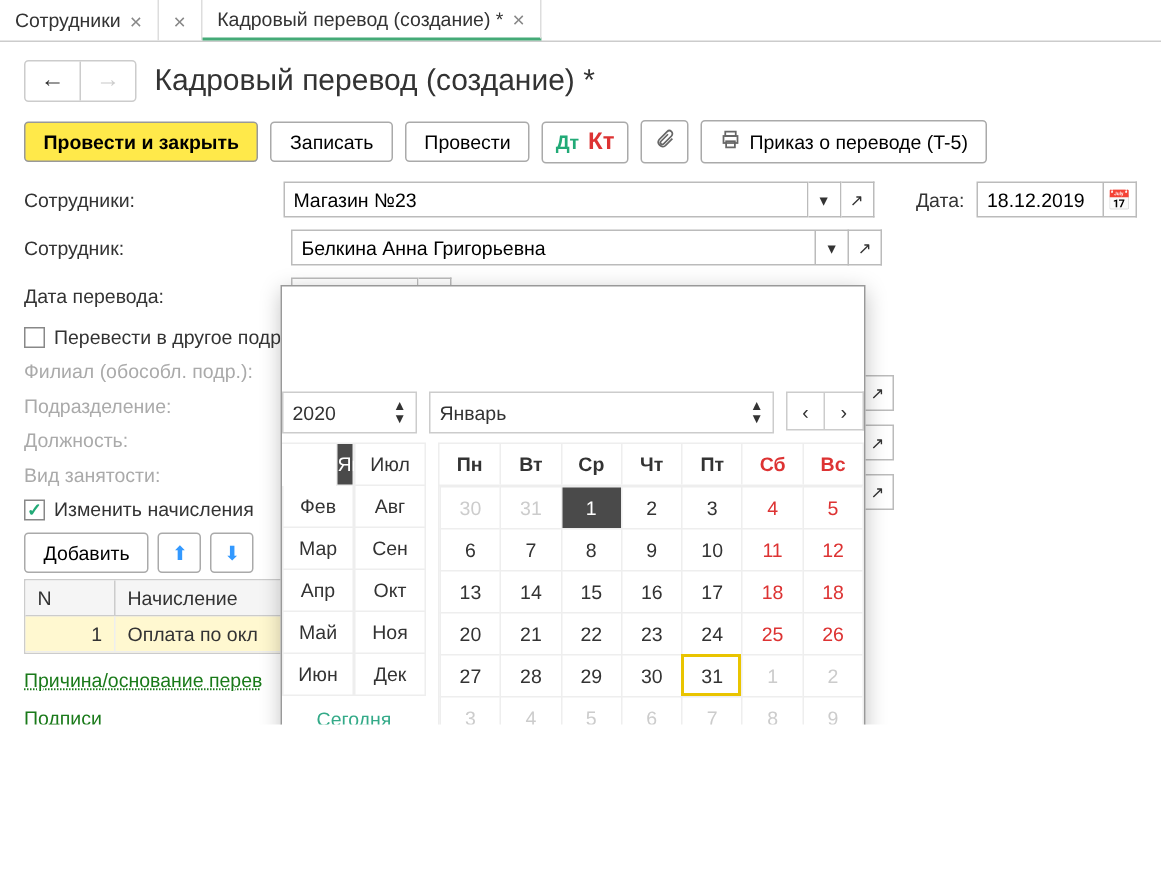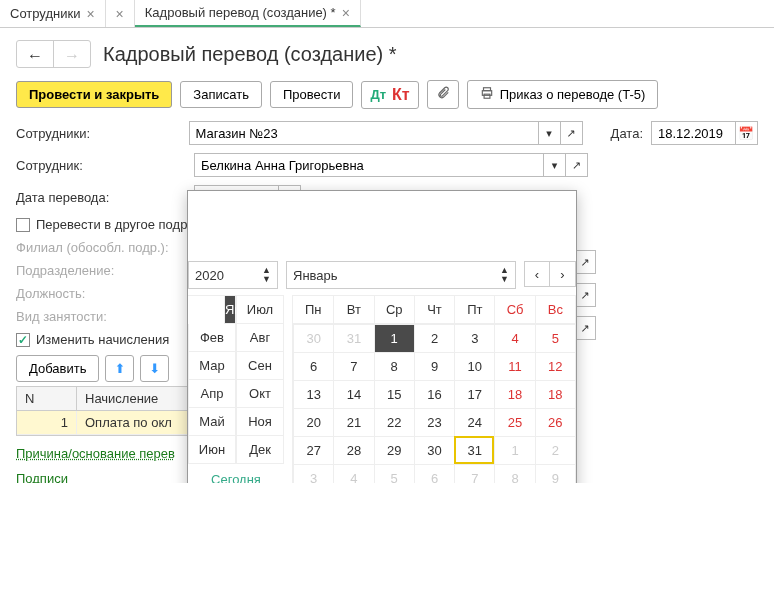--- a/index.html
+++ b/index.html
@@ -58,21 +58,21 @@
 .cal-month-sel { border: 1px solid #ccc; padding: 4px 6px; flex: 1; display: flex; justify-content: space-between; align-items: center; }
 .cal-nav { display: flex; }
 .cal-nav-btn { border: 1px solid #ccc; width: 26px; height: 26px; display: flex; align-items: center; justify-content: center; }
 .cal-nav-btn + .cal-nav-btn { border-left: none; }
 .cal-body { display: flex; gap: 8px; }
 .cal-months { display: grid; grid-template-columns: 48px 48px; border-top: 1px solid #eee; }
 .cal-month { border: 1px solid #eee; border-top: none; padding: 6px 0; text-align: center; cursor: pointer; }
 .cal-month.selected { background: #4a4a4a; color: #fff; margin-left: 36px; }
 .cal-today-link { grid-column: 1 / 3; text-align: center; padding: 8px 0; color: #3a8; cursor: pointer; }
 .cal-days { flex: 1; }
-.cal-weekdays { display: grid; grid-template-columns: repeat(7, 1fr); border: 1px solid #eee; }
+.cal-weekdays { display: grid; grid-template-columns: repeat(7, 1fr); border: 1px solid #eee; font-weight: bold; }
 .cal-wd { text-align: center; padding: 6px 0; border-left: 1px solid #eee; }
 .cal-wd:first-child { border-left: none; }
 .cal-wd.weekend { color: #d33; }
 .cal-grid { display: grid; grid-template-columns: repeat(7, 1fr); border: 1px solid #eee; border-top: none; }
 .cal-day { text-align: center; padding: 6px 0; border-left: 1px solid #eee; border-top: 1px solid #eee; cursor: pointer; }
 .cal-day.other { color: #ccc; }
 .cal-day.weekend { color: #d33; }
 .cal-day.selected { background: #4a4a4a; color: #fff; }
 .cal-day.highlighted { outline: 2px solid #e9c400; outline-offset: -2px; }
 

